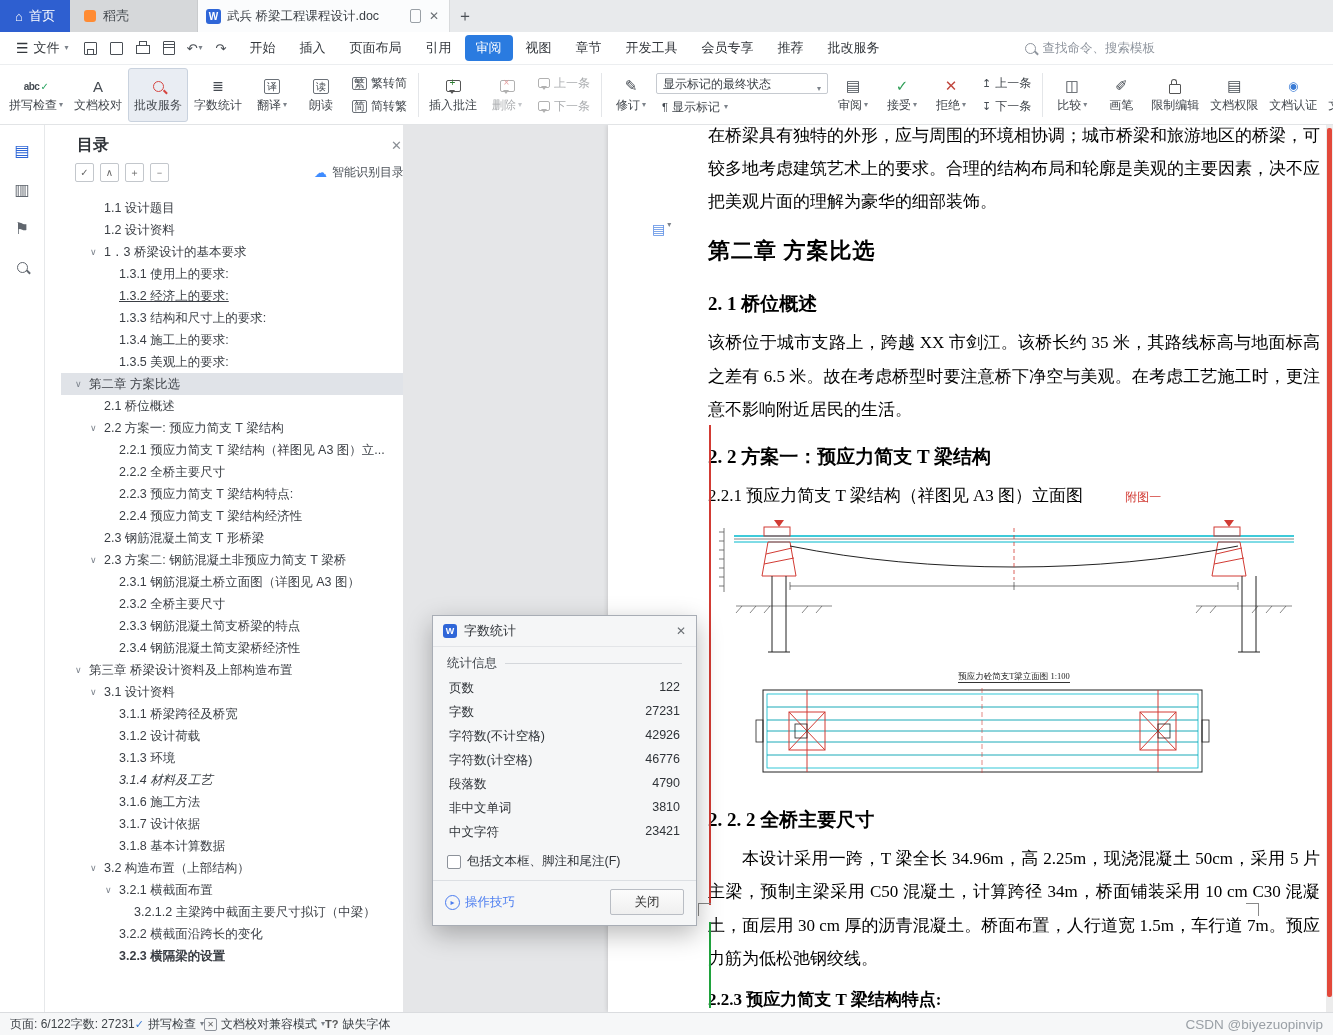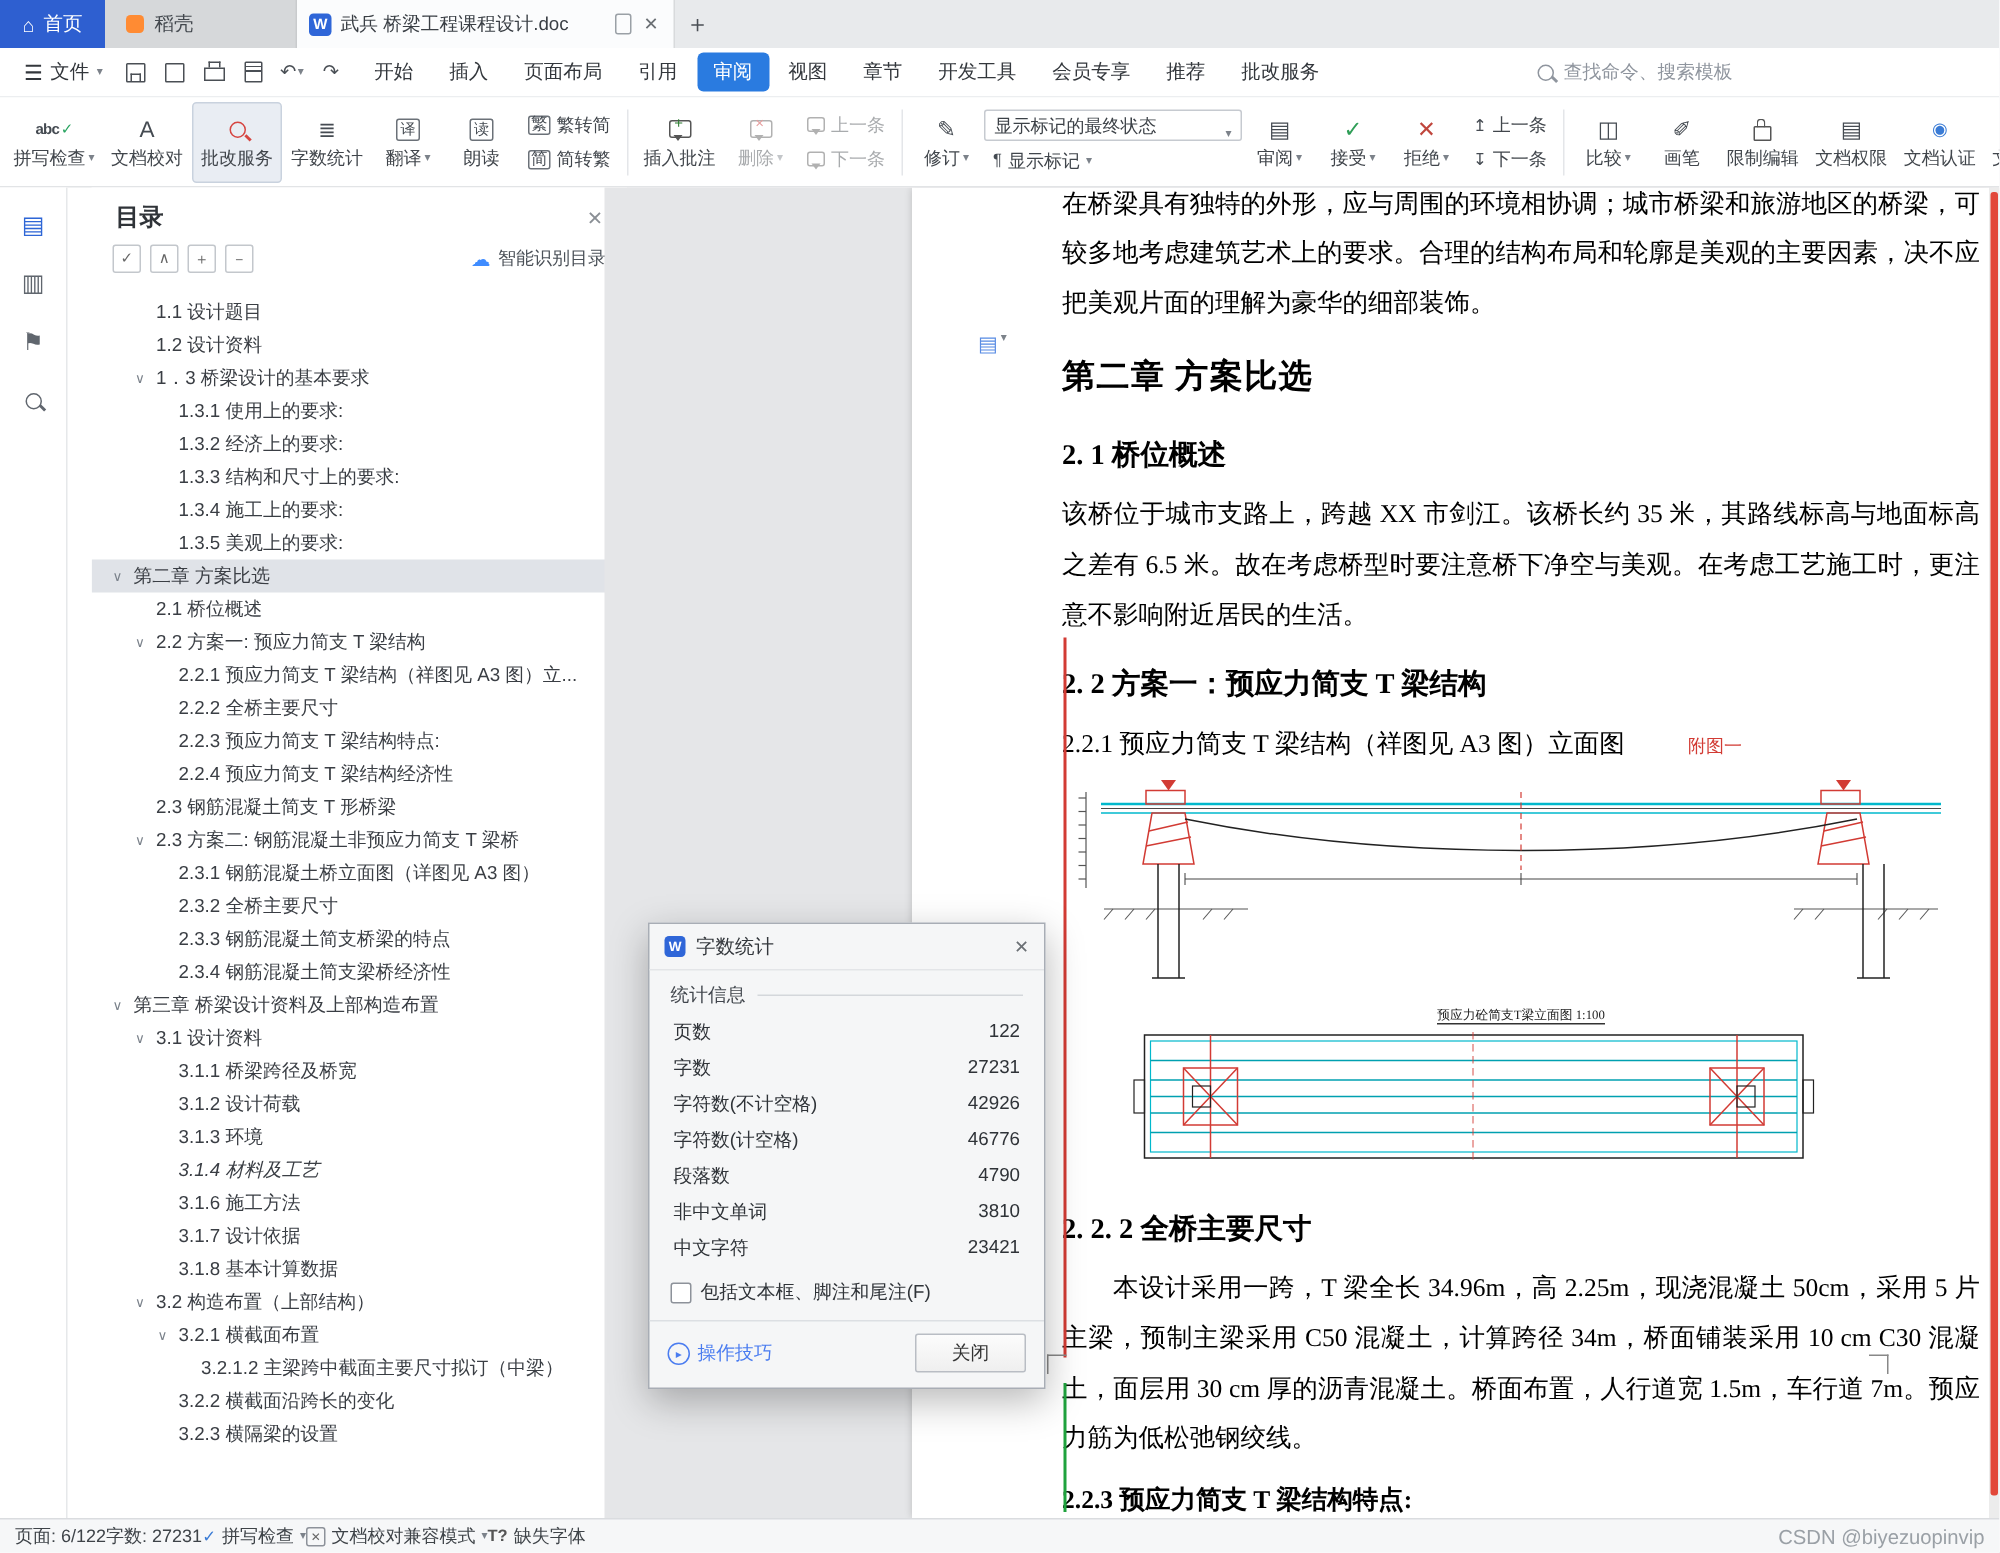--- a/index.html
+++ b/index.html
@@ -457,21 +457,21 @@
           <span class="tlabel" style="padding-left: 43px;">1.2 设计资料</span>
         </div>
         <div class="trow">
           <span class="tarrow" style="left: 29px;">∨</span>
           <span class="tlabel" style="padding-left: 43px;">1．3 桥梁设计的基本要求</span>
         </div>
         <div class="trow">
           <span class="tlabel" style="padding-left: 58px;">1.3.1 使用上的要求:</span>
         </div>
         <div class="trow">
-          <span class="tlabel" style="padding-left: 58px;">1.3.2 经济上的要求:</span>
+          <span class="tlabel" style="padding-left: 58px; text-decoration: underline;">1.3.2 经济上的要求:</span>
         </div>
         <div class="trow">
           <span class="tlabel" style="padding-left: 58px;">1.3.3 结构和尺寸上的要求:</span>
         </div>
         <div class="trow">
           <span class="tlabel" style="padding-left: 58px;">1.3.4 施工上的要求:</span>
         </div>
         <div class="trow">
           <span class="tlabel" style="padding-left: 58px;">1.3.5 美观上的要求:</span>
         </div>
@@ -554,21 +554,21 @@
           <span class="tarrow" style="left: 44px;">∨</span>
           <span class="tlabel" style="padding-left: 58px;">3.2.1 横截面布置</span>
         </div>
         <div class="trow">
           <span class="tlabel" style="padding-left: 73px;">3.2.1.2 主梁跨中截面主要尺寸拟订（中梁）</span>
         </div>
         <div class="trow">
           <span class="tlabel" style="padding-left: 58px;">3.2.2 横截面沿跨长的变化</span>
         </div>
         <div class="trow">
-          <span class="tlabel" style="padding-left: 58px;">3.2.3 横隔梁的设置</span>
+          <span class="tlabel" style="padding-left: 58px; font-weight: bold;">3.2.3 横隔梁的设置</span>
         </div>
       </div>
     <div class="toc-sb"></div>
   </div>
 
   <div class="docarea">
     <div class="page">
       <div class="content">
         <p>在桥梁具有独特的外形，应与周围的环境相协调；城市桥梁和旅游地区的桥梁，可较多地考虑建筑艺术上的要求。合理的结构布局和轮廓是美观的主要因素，决不应把美观片面的理解为豪华的细部装饰。</p>
         <div class="hch">第二章  方案比选</div>

